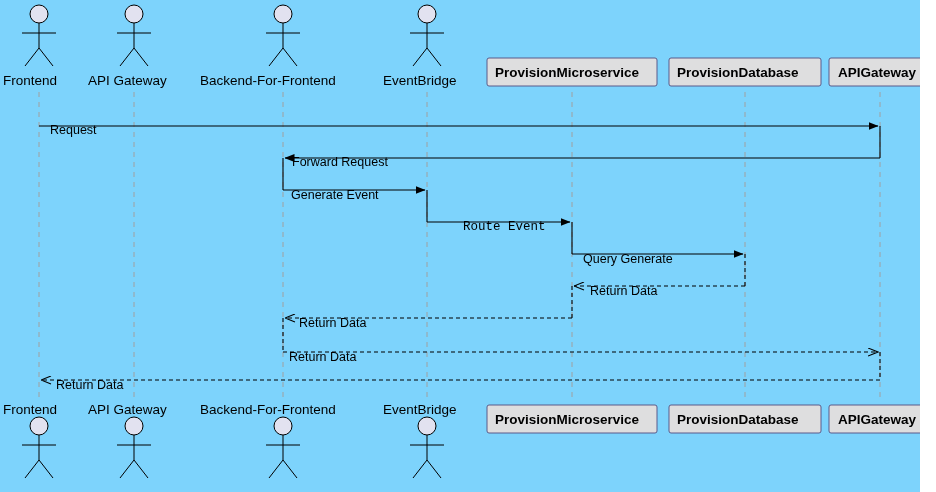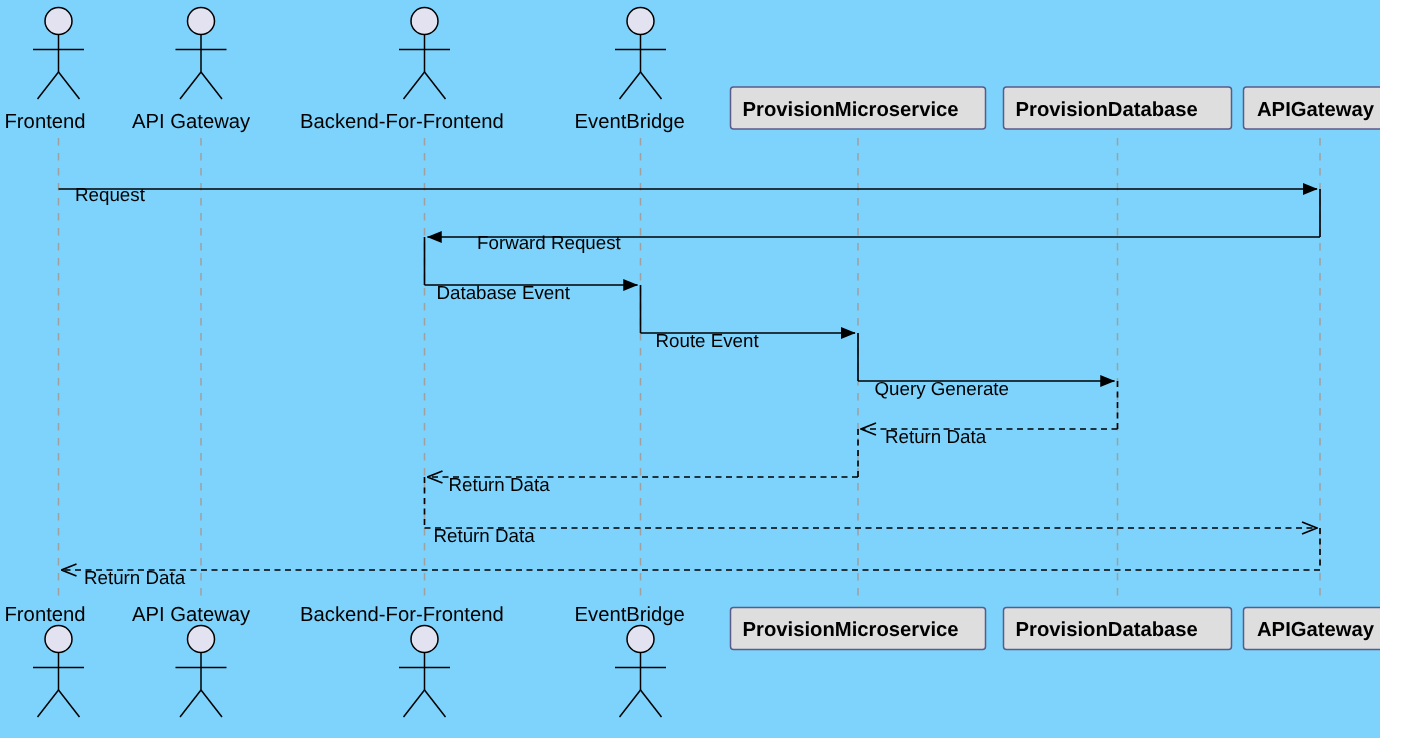--- a/index.html
+++ b/index.html
@@ -186,22 +186,22 @@
 
   <div class="lbl actor-label" style="left:3px; top:403px;">Frontend</div>
   <div class="lbl actor-label" style="left:88px; top:403px;">API Gateway</div>
   <div class="lbl actor-label" style="left:200px; top:403px;">Backend-For-Frontend</div>
   <div class="lbl actor-label" style="left:383px; top:403px;">EventBridge</div>
   <div class="lbl box-label" style="left:495px; top:413px;">ProvisionMicroservice</div>
   <div class="lbl box-label" style="left:677px; top:413px;">ProvisionDatabase</div>
   <div class="lbl box-label" style="left:838px; top:413px;">APIGateway</div>
 
   <div class="lbl msg-label" style="left:50px; top:107px;">Request</div>
-  <div class="lbl msg-label" style="left:318px; top:139px;">Forward Request</div>
-  <div class="lbl msg-label" style="left:291px; top:172px;">Database Event</div>
-  <div class="lbl msg-label" style="left:437px; top:204px;">Route Event</div>
+  <div class="lbl msg-label" style="left:292px; top:139px;">Forward Request</div>
+  <div class="lbl msg-label" style="left:291px; top:172px;">Generate Event</div>
+  <div class="lbl msg-label" style="left:463px; top:204px;font-family:Liberation Mono, monospace;">Route Event</div>
   <div class="lbl msg-label" style="left:583px; top:236px;">Query Generate</div>
   <div class="lbl msg-label" style="left:590px; top:268px;">Return Data</div>
   <div class="lbl msg-label" style="left:299px; top:300px;">Return Data</div>
   <div class="lbl msg-label" style="left:289px; top:334px;">Return Data</div>
   <div class="lbl msg-label" style="left:56px; top:362px;">Return Data</div>
 
 </div>
 
 </body></html>

